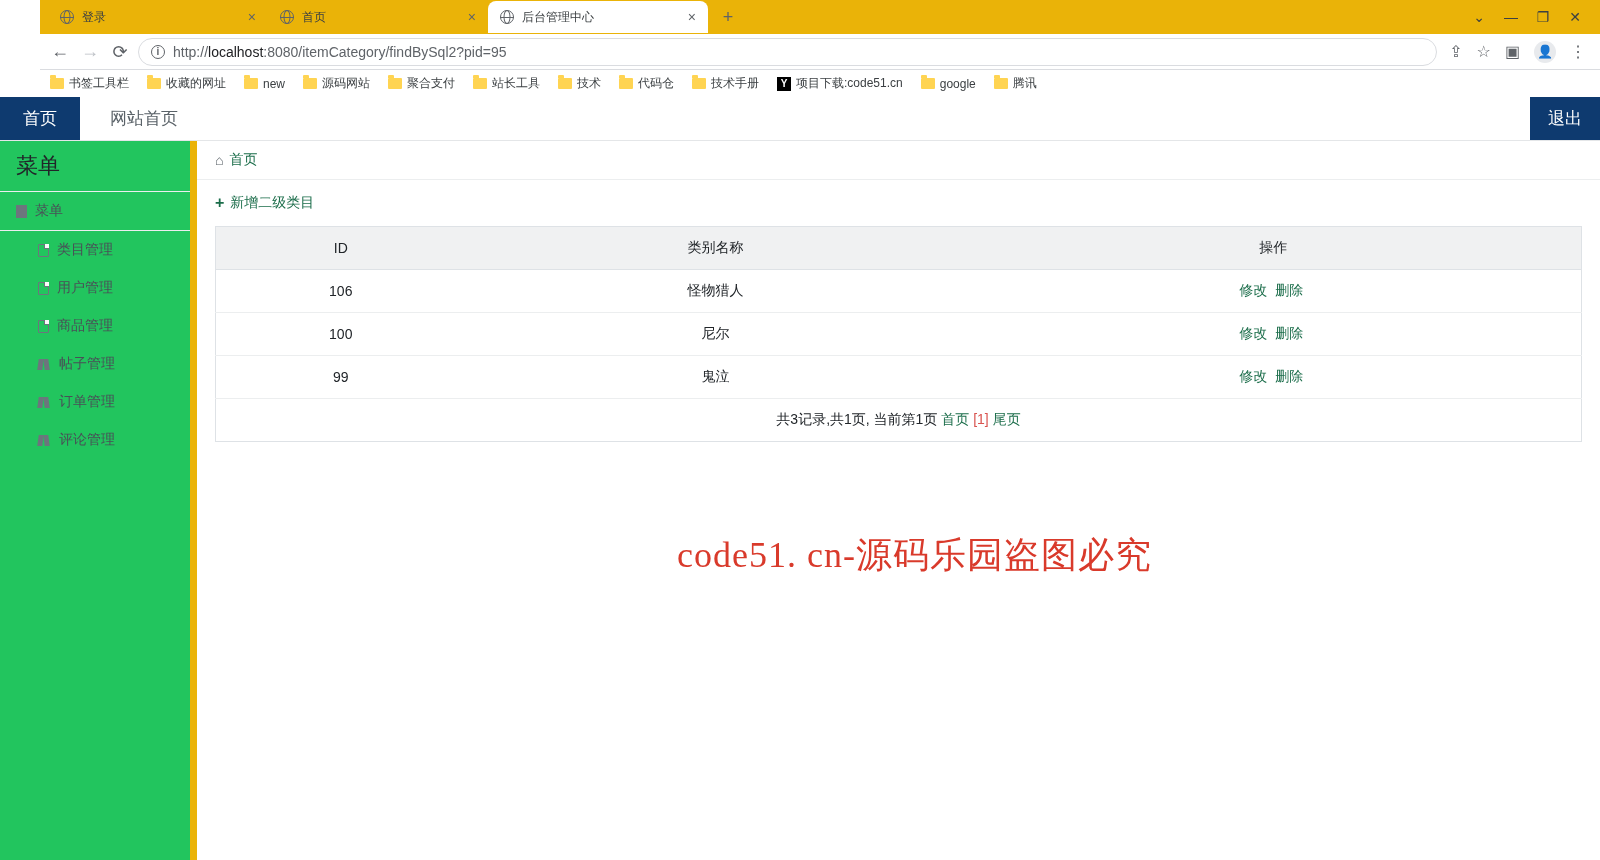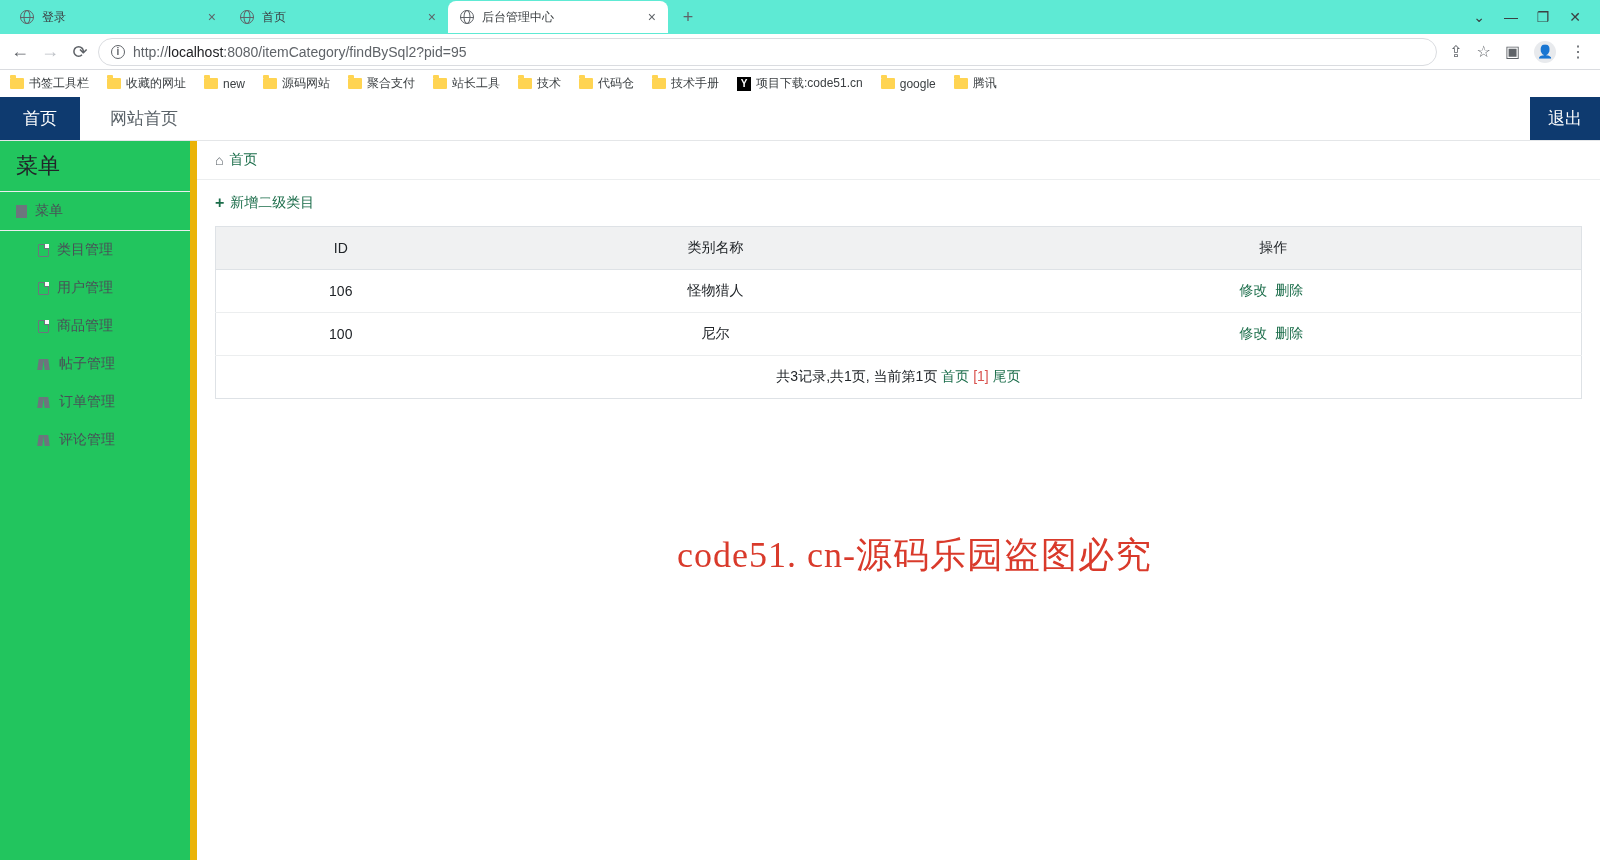--- a/index.html
+++ b/index.html
@@ -1,19 +1,19 @@
 <!DOCTYPE html>
 <html><head>
 <meta charset="utf-8">
 <style>
 * { margin: 0; padding: 0; box-sizing: border-box; font-family: "Microsoft YaHei", Arial, sans-serif; }
 body { background: #fff; width: 1600px; height: 860px; overflow: hidden; }
 
 
-.browser-chrome { background: #5eead4; height: 97px; }
+.browser-chrome { background: #eab308; height: 97px; margin-left: 40px; }
 .tab-strip { display: flex; align-items: center; height: 34px; padding-left: 8px; }
 .tab { display: flex; align-items: center; height: 32px; padding: 0 12px; font-size: 12px; color: #3c4043; min-width: 220px; border-top-left-radius: 8px; border-top-right-radius: 8px; position: relative; }
 .tab.active { background: #fff; }
 .tab .globe-icon { width: 14px; height: 14px; border: 1.2px solid #5f6368; border-radius: 50%; margin-right: 8px; position: relative; }
 .tab .globe-icon::before { content: ""; position: absolute; left: 50%; top: -1px; bottom: -1px; width: 5px; border: 1.2px solid #5f6368; border-radius: 50%; transform: translateX(-50%); }
 .tab .globe-icon::after { content: ""; position: absolute; top: 50%; left: -1px; right: -1px; height: 0; border-top: 1.2px solid #5f6368; }
 .tab .close { margin-left: auto; font-size: 14px; color: #5f6368; }
 .new-tab { width: 28px; height: 28px; display: flex; align-items: center; justify-content: center; font-size: 18px; color: #5f6368; margin-left: 6px; }
 .window-controls { margin-left: auto; display: flex; gap: 18px; padding-right: 18px; color: #3c4043; font-size: 14px; }
 .window-controls span { width: 14px; text-align: center; }
@@ -246,20 +246,25 @@
             <tr>
               <td>106</td>
               <td>怪物猎人</td>
               <td class="op"><a href="#">修改</a> <a href="#">删除</a></td>
             </tr>
             <tr>
               <td>100</td>
               <td>尼尔</td>
               <td class="op"><a href="#">修改</a> <a href="#">删除</a></td>
             </tr>
+            <tr>
+              <td>99</td>
+              <td>鬼泣</td>
+              <td class="op"><a href="#">修改</a> <a href="#">删除</a></td>
+            </tr>
           </tbody>
           <tfoot>
             <tr>
               <td colspan="3">
                 <span>共3记录,共1页, 当前第1页</span>
                 <span class="pg">首页</span>
                 <span class="cur">[1]</span>
                 <span class="pg">尾页</span>
               </td>
             </tr>

